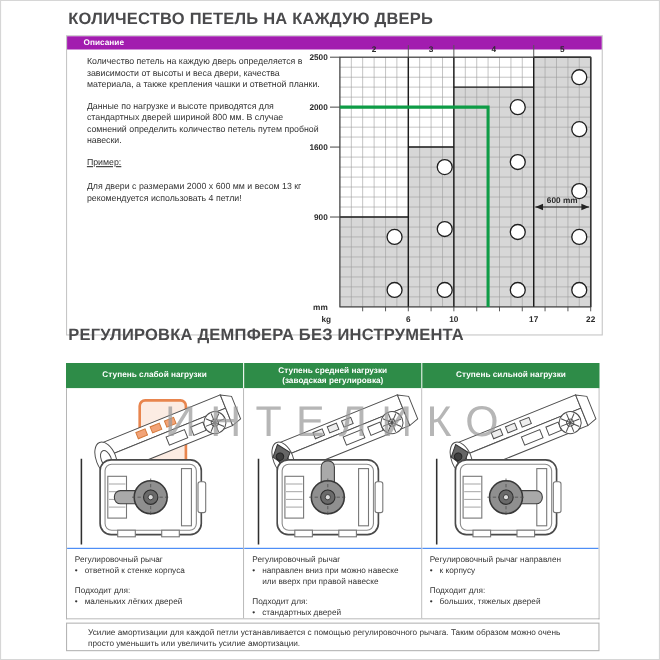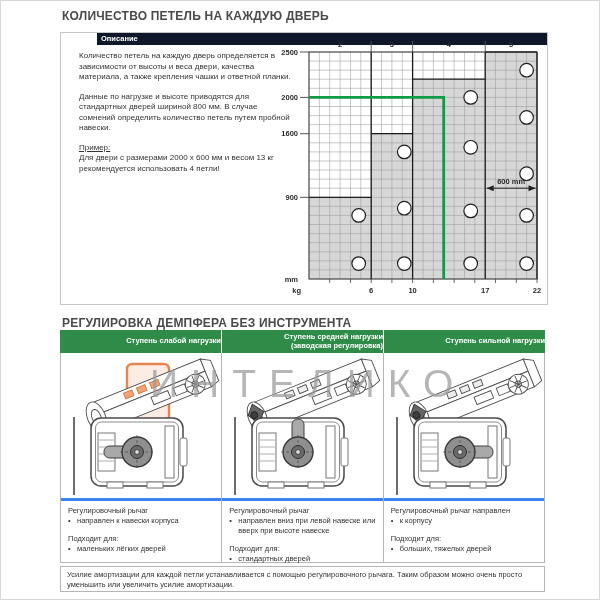--- a/index.html
+++ b/index.html
@@ -1,49 +1,49 @@
 <!DOCTYPE html>
 <html><head>
 <meta charset="utf-8">
 <style>
   html,body{margin:0;padding:0;background:#fff;}
   .page{position:relative;width:600px;height:600px;background:#fff;overflow:hidden;
         font-family:"Liberation Sans",sans-serif;color:#333;box-shadow:inset 0 0 0 1px #d6d6d6;}
-  .sec-title{position:absolute;left:62px;font-size:12px;font-weight:bold;color:#4a4a4c;letter-spacing:.2px;}
+  .sec-title{position:absolute;left:62px;font-size:15px;font-weight:bold;color:#4a4a4c;letter-spacing:.2px;}
   
   .desc-box{position:absolute;left:60px;top:32px;width:486px;height:271px;border:1px solid #c6c6c6;background:#fff;}
-  .desc-head{height:12px;background:#0f172a;color:#fff;font-size:7.5px;font-weight:bold;
-             line-height:12px;padding-left:4px;margin-left:36px;}
+  .desc-head{height:12px;background:#a21caf;color:#fff;font-size:7.5px;font-weight:bold;
+             line-height:12px;padding-left:15px;}
   .desc-text{position:absolute;left:18px;top:18px;width:212px;font-size:8px;line-height:1.32;color:#333;}
   .desc-text p{margin:0 0 9px 0;}
-  .desc-text .nolead{margin-bottom:0;text-decoration:underline;}
+  .desc-text .nolead{margin-bottom:12px;text-decoration:underline;}
   .chart-wrap{position:absolute;left:218px;top:3px;width:264px;height:264px;}
   .cl{font-family:"Liberation Sans",sans-serif;font-size:7.5px;fill:#2b2b2b;}
   .b{font-weight:bold;}
   
   .load-table{position:absolute;left:60px;top:330px;width:485px;height:233px;display:flex;flex-direction:column;}
   .lt-head{display:flex;height:23px;}
   .lt-head .hcell{flex:1;background:#2e8c48;color:#fff;font-size:7.5px;font-weight:bold;
-      display:flex;flex-direction:column;align-items:flex-end;justify-content:center;line-height:1.15;
+      display:flex;flex-direction:column;align-items:center;justify-content:center;line-height:1.15;
       border-right:1px solid #fff;}
   .lt-head .hcell:last-child{border-right:none;}
   .lt-body{display:flex;flex:1;border:1px solid #b5b5b5;border-top:none;}
   .bcell{flex:1;position:relative;border-right:1px solid #b5b5b5;background:#fff;}
   .bcell:last-child{border-right:none;}
   .img-area{position:absolute;left:0;top:0;right:0;height:145px;}
   .iso-slot{position:absolute;left:8px;top:1px;}
   .end-slot{position:absolute;left:4px;top:62px;}
-  .txt-area{position:absolute;left:0;top:145px;right:0;bottom:0;border-top:3px solid #3b82f6;
+  .txt-area{position:absolute;left:0;top:145px;right:0;bottom:0;border-top:1px solid #3b82f6;
             padding:5px 7px;font-size:7.5px;line-height:1.32;color:#333;}
   .bullet{display:flex;}
   .bullet .dot{width:9px;flex:0 0 9px;}
   .gap{height:8px;}
   
   .note-box{position:absolute;left:60px;top:566px;width:485px;height:26px;border:1px solid #b5b5b5;
-            box-sizing:border-box;padding:3px 6px;font-size:7.5px;line-height:1.35;color:#333;background:#fff;}
+            box-sizing:border-box;padding:3px 19px;font-size:7.5px;line-height:1.35;color:#333;background:#fff;}
   
   .watermark{position:absolute;left:150px;top:362px;font-size:39px;font-weight:normal;color:#9a9a9a;
              opacity:.72;letter-spacing:13px;white-space:nowrap;z-index:40;pointer-events:none;text-align:center;}
 </style>
 </head>
 <body>
 
 <div class="page">
 
   <div class="sec-title" style="top:9px;">КОЛИЧЕСТВО ПЕТЕЛЬ НА КАЖДУЮ ДВЕРЬ</div>
@@ -168,21 +168,21 @@
           <circle cx="191.7" cy="61.4" r="6.8" fill="#fff" stroke="#1f1f1f" stroke-width="1.2"></circle>
           <circle cx="247.6" cy="227.6" r="6.8" fill="#fff" stroke="#1f1f1f" stroke-width="1.2"></circle>
           <circle cx="247.6" cy="179.4" r="6.8" fill="#fff" stroke="#1f1f1f" stroke-width="1.2"></circle>
           <circle cx="247.6" cy="137.7" r="6.8" fill="#fff" stroke="#1f1f1f" stroke-width="1.2"></circle>
           <circle cx="247.6" cy="81.4" r="6.8" fill="#fff" stroke="#1f1f1f" stroke-width="1.2"></circle>
           <circle cx="247.6" cy="34.2" r="6.8" fill="#fff" stroke="#1f1f1f" stroke-width="1.2"></circle>
         </svg>
     </div>
   </div>
 
-  <div class="sec-title" style="top:296px;margin-top:20px;">РЕГУЛИРОВКА ДЕМПФЕРА БЕЗ ИНСТРУМЕНТА</div>
+  <div class="sec-title" style="top:296px;">РЕГУЛИРОВКА ДЕМПФЕРА БЕЗ ИНСТРУМЕНТА</div>
 
   <div class="load-table">
     <div class="lt-head">
       <div class="hcell">
         <div>Ступень слабой нагрузки</div>
         <div></div>
       </div>
       <div class="hcell">
         <div>Ступень средней нагрузки</div>
         <div>(заводская регулировка)</div>
@@ -240,21 +240,21 @@
       <line x1="46" y1="17" x2="46" y2="51" stroke="#4c4c4c" stroke-width="0.7" stroke-dasharray="3,2"></line>
       <circle cx="46" cy="34" r="6.5" fill="#6a6a6a" stroke="#2f2f2f"></circle>
       <circle cx="46" cy="34" r="2.4" fill="#ddd" stroke="#2f2f2f" stroke-width="0.8"></circle>
     </g>
               </svg></div>
         </div>
         <div class="txt-area">
           <div>Регулировочный рычаг</div>
           <div class="bullet">
               <span class="dot">•</span>
-              <span>направлен к навески корпуса</span>
+              <span>ответной к стенке корпуса</span>
             </div>
           <div class="gap"></div>
           <div>Подходит для:</div>
           <div class="bullet">
               <span class="dot">•</span>
               <span>маленьких лёгких дверей</span>
             </div>
         </div>
       </div>
 
@@ -305,21 +305,21 @@
       <line x1="46" y1="17" x2="46" y2="51" stroke="#4c4c4c" stroke-width="0.7" stroke-dasharray="3,2"></line>
       <circle cx="46" cy="34" r="6.5" fill="#6a6a6a" stroke="#2f2f2f"></circle>
       <circle cx="46" cy="34" r="2.4" fill="#ddd" stroke="#2f2f2f" stroke-width="0.8"></circle>
     </g>
               </svg></div>
         </div>
         <div class="txt-area">
           <div>Регулировочный рычаг</div>
           <div class="bullet">
               <span class="dot">•</span>
-              <span>направлен вниз при левой навеске или вверх при высоте навеске</span>
+              <span>направлен вниз при можно навеске или вверх при правой навеске</span>
             </div>
           <div class="gap"></div>
           <div>Подходит для:</div>
           <div class="bullet">
               <span class="dot">•</span>
               <span>стандартных дверей</span>
             </div>
         </div>
       </div>
 

